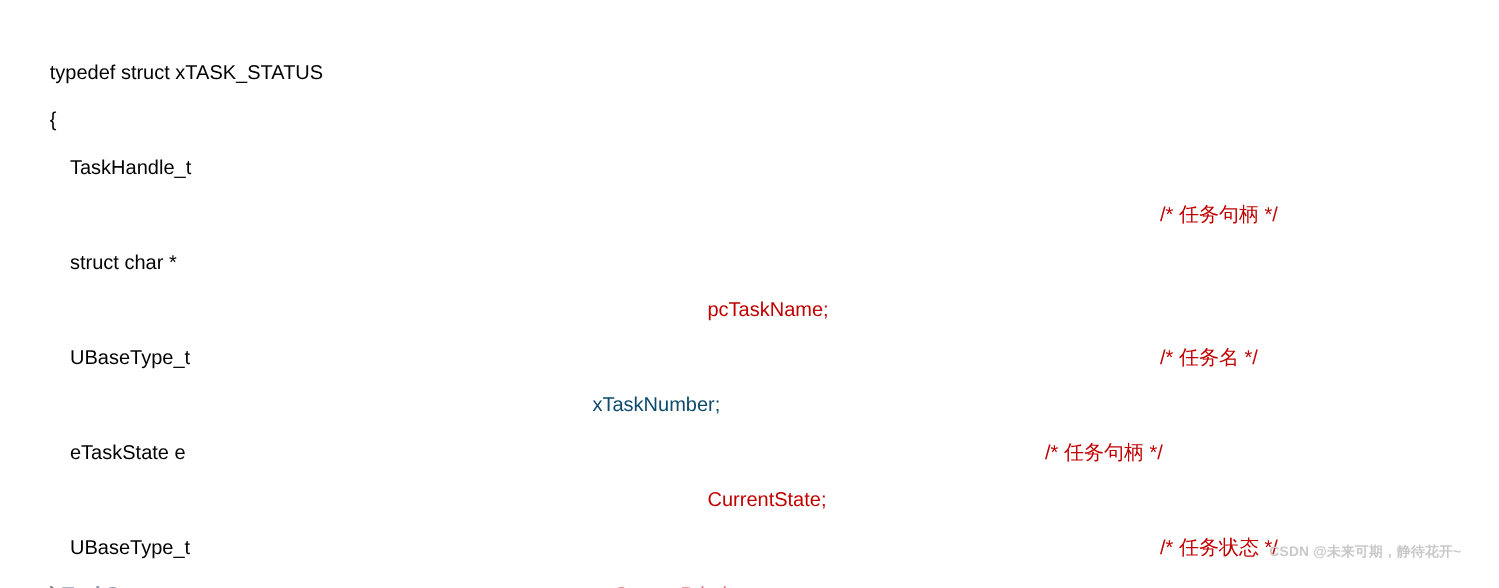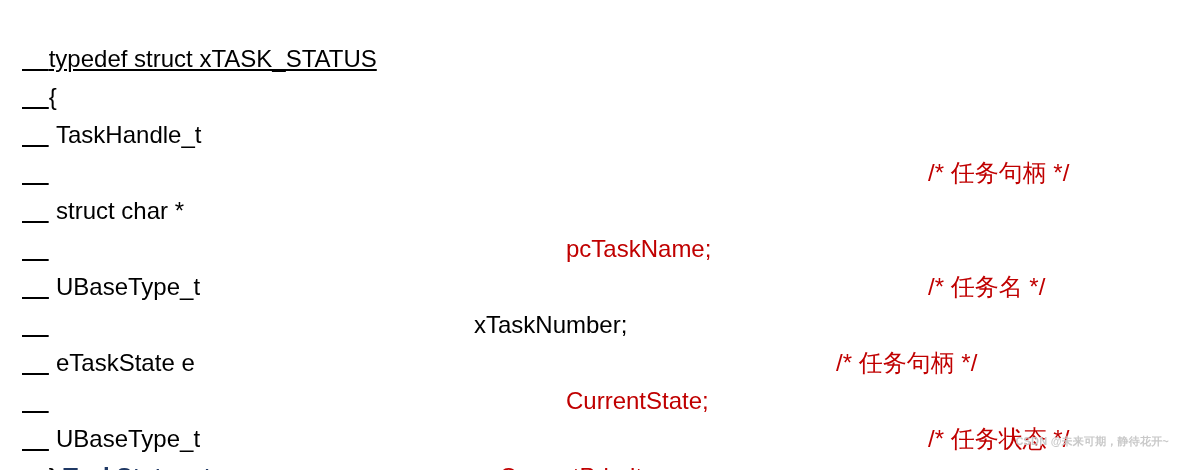--- a/index.html
+++ b/index.html
@@ -23,23 +23,22 @@
     height: 470px;
   }
 
   .code-line {
     position: absolute;
     left: 22px;
     width: 1177px;
     height: 38px;
     line-height: 38px;
     white-space: pre;
-    font-size: 24px;
+    font-size: 16px;
     color: #000000;
-    text-decoration: underline;
   }
 
   
   .l0  { top: 2px;   }
   .l1  { top: 40px;  }
   .l2  { top: 78px;  }
   .l3  { top: 116px; }
   .l4  { top: 154px; }
   .l5  { top: 192px; }
   .l6  { top: 230px; }
@@ -108,21 +107,21 @@
   </div>
 
   <div class="code-line l3 member">
     <span class="col-type">struct char *</span>
     <span class="col-name" style="left: 544px; color: rgb(192, 0, 0);">pcTaskName;</span>
     <span class="col-comment" style="left: 906px; color: rgb(192, 0, 0);">/* 任务名 */</span>
   </div>
 
   <div class="code-line l4 member">
     <span class="col-type">UBaseType_t</span>
-    <span class="col-name" style="left: 452px; color: #000000;">xTaskNumber;</span>
+    <span class="col-name" style="left: 452px; color: #0c4a6e;">xTaskNumber;</span>
     <span class="col-comment" style="left: 814px; color: rgb(192, 0, 0);">/* 任务句柄 */</span>
   </div>
 
   <div class="code-line l5 member">
     <span class="col-type">eTaskState e</span>
     <span class="col-name" style="left: 544px; color: rgb(192, 0, 0);">CurrentState;</span>
     <span class="col-comment" style="left: 906px; color: rgb(192, 0, 0);">/* 任务状态 */</span>
   </div>
 
   <div class="code-line l6 member">

